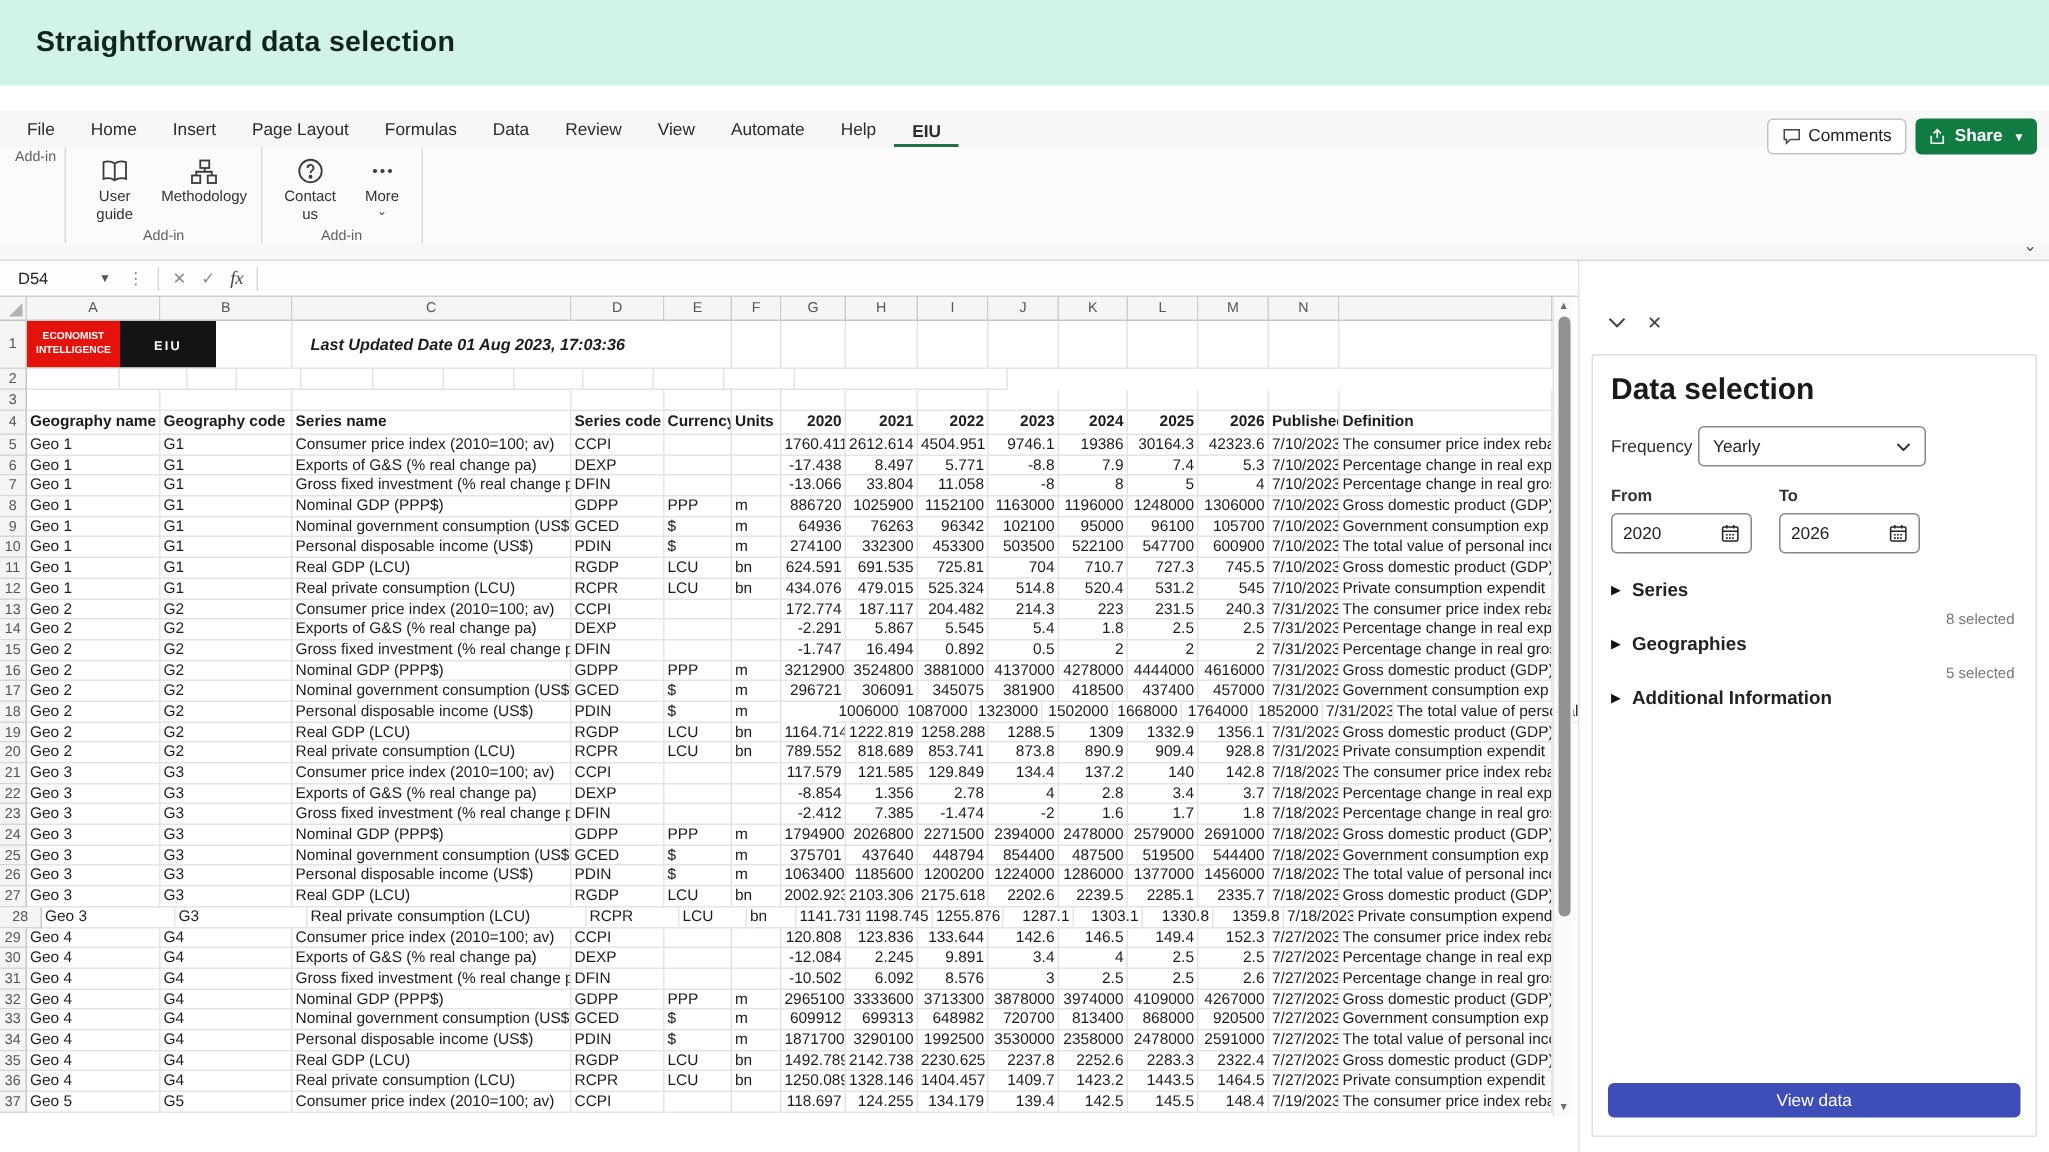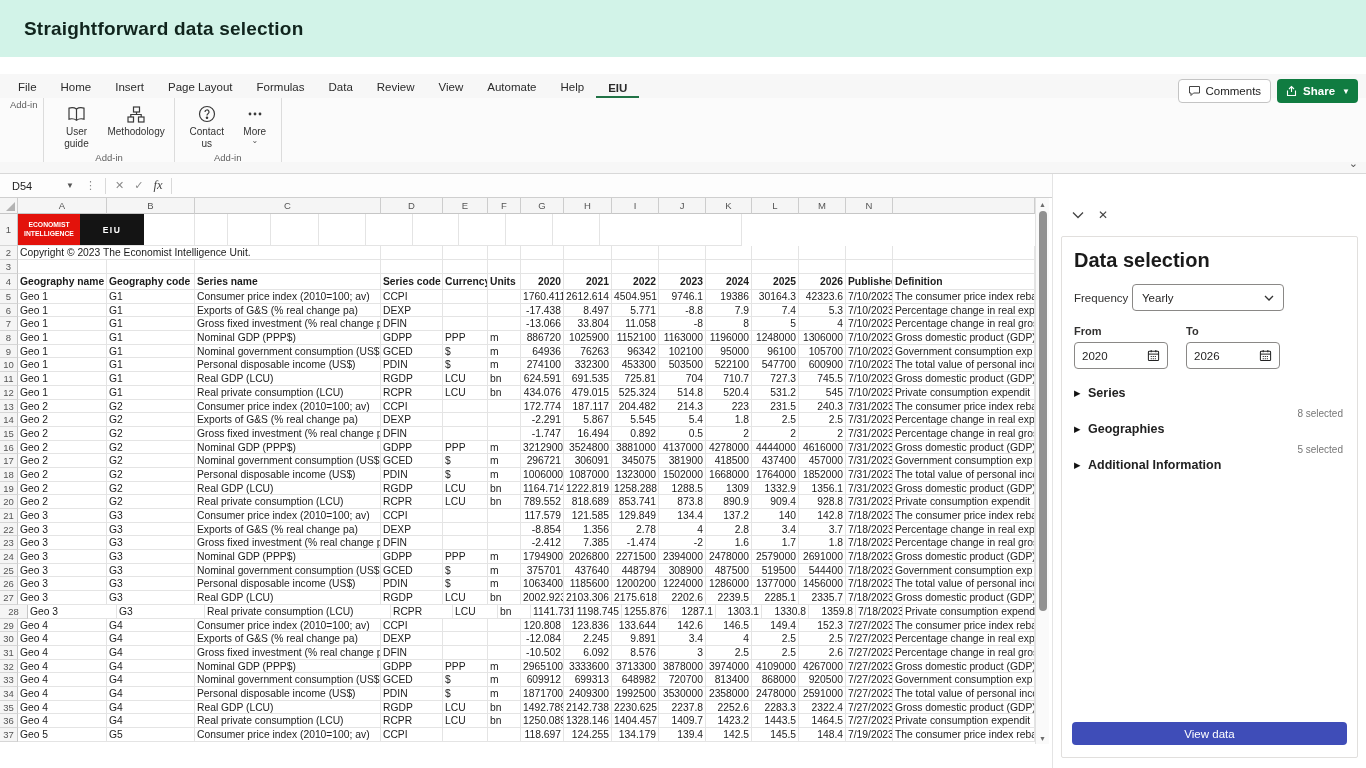--- a/index.html
+++ b/index.html
@@ -244,34 +244,34 @@
       <div class="cell gutter" style="width: 18px;">1</div>
       <div class="cell " style="width: 177px; padding: 0px;">
         <div class="logo">
           <div class="red">
             <span>ECONOMIST</span>
             <span>INTELLIGENCE</span>
           </div>
           <div class="blk">EIU</div>
         </div>
       </div>
+      <div class="cell lastupd ovf" style="width: 293px;">Last Updated Date 01 Aug 2023, 17:03:36</div>
       <div class="cell " style="width: 33px;"></div>
       <div class="cell " style="width: 43px;"></div>
       <div class="cell " style="width: 48px;"></div>
       <div class="cell " style="width: 47px;"></div>
       <div class="cell " style="width: 47px;"></div>
       <div class="cell " style="width: 46px;"></div>
       <div class="cell " style="width: 47px;"></div>
       <div class="cell " style="width: 47px;"></div>
       <div class="cell " style="width: 47px;"></div>
       <div class="cell " style="width: 142px;"></div>
     </div>
     <div class="grow" style="height: 14px; line-height: 14px;">
       <div class="cell gutter" style="width: 18px;">2</div>
-      <div class="cell ovf" style="width: 363px;">Copyright © 2023 The Economist Intelligence Unit.</div>
       <div class="cell " style="width: 62px;"></div>
       <div class="cell " style="width: 45px;"></div>
       <div class="cell " style="width: 33px;"></div>
       <div class="cell " style="width: 43px;"></div>
       <div class="cell " style="width: 48px;"></div>
       <div class="cell " style="width: 47px;"></div>
       <div class="cell " style="width: 47px;"></div>
       <div class="cell " style="width: 46px;"></div>
       <div class="cell " style="width: 47px;"></div>
       <div class="cell " style="width: 47px;"></div>
@@ -549,21 +549,21 @@
       <div class="cell " style="width: 142px;">Government consumption exp</div>
     </div>
     <div class="grow" style="height: 13.7px; line-height: 13.7px;">
       <div class="cell gutter" style="width: 18px;">18</div>
       <div class="cell " style="width: 89px;">Geo 2</div>
       <div class="cell " style="width: 88px;">G2</div>
       <div class="cell " style="width: 186px;">Personal disposable income (US$)</div>
       <div class="cell " style="width: 62px;">PDIN</div>
       <div class="cell " style="width: 45px;">$</div>
       <div class="cell " style="width: 33px;">m</div>
-      <div class="cell num" style="width: 43px;">1006000</div>
+      <div class="cell num" style="width: 43px; margin-left: 36px;">1006000</div>
       <div class="cell num" style="width: 48px;">1087000</div>
       <div class="cell num" style="width: 47px;">1323000</div>
       <div class="cell num" style="width: 47px;">1502000</div>
       <div class="cell num" style="width: 46px;">1668000</div>
       <div class="cell num" style="width: 47px;">1764000</div>
       <div class="cell num" style="width: 47px;">1852000</div>
       <div class="cell num" style="width: 47px;">7/31/2023</div>
       <div class="cell " style="width: 142px;">The total value of personal inco</div>
     </div>
     <div class="grow" style="height: 13.7px; line-height: 13.7px;">
@@ -678,21 +678,21 @@
       <div class="cell gutter" style="width: 18px;">25</div>
       <div class="cell " style="width: 89px;">Geo 3</div>
       <div class="cell " style="width: 88px;">G3</div>
       <div class="cell " style="width: 186px;">Nominal government consumption (US$)</div>
       <div class="cell " style="width: 62px;">GCED</div>
       <div class="cell " style="width: 45px;">$</div>
       <div class="cell " style="width: 33px;">m</div>
       <div class="cell num" style="width: 43px;">375701</div>
       <div class="cell num" style="width: 48px;">437640</div>
       <div class="cell num" style="width: 47px;">448794</div>
-      <div class="cell num" style="width: 47px;">308900</div>
+      <div class="cell num" style="width: 47px;">854400</div>
       <div class="cell num" style="width: 46px;">487500</div>
       <div class="cell num" style="width: 47px;">519500</div>
       <div class="cell num" style="width: 47px;">544400</div>
       <div class="cell num" style="width: 47px;">7/18/2023</div>
       <div class="cell " style="width: 142px;">Government consumption exp</div>
     </div>
     <div class="grow" style="height: 13.7px; line-height: 13.7px;">
       <div class="cell gutter" style="width: 18px;">26</div>
       <div class="cell " style="width: 89px;">Geo 3</div>
       <div class="cell " style="width: 88px;">G3</div>
@@ -838,21 +838,21 @@
     </div>
     <div class="grow" style="height: 13.7px; line-height: 13.7px;">
       <div class="cell gutter" style="width: 18px;">34</div>
       <div class="cell " style="width: 89px;">Geo 4</div>
       <div class="cell " style="width: 88px;">G4</div>
       <div class="cell " style="width: 186px;">Personal disposable income (US$)</div>
       <div class="cell " style="width: 62px;">PDIN</div>
       <div class="cell " style="width: 45px;">$</div>
       <div class="cell " style="width: 33px;">m</div>
       <div class="cell num" style="width: 43px;">1871700</div>
-      <div class="cell num" style="width: 48px;">2409300</div>
+      <div class="cell num" style="width: 48px;">3290100</div>
       <div class="cell num" style="width: 47px;">1992500</div>
       <div class="cell num" style="width: 47px;">3530000</div>
       <div class="cell num" style="width: 46px;">2358000</div>
       <div class="cell num" style="width: 47px;">2478000</div>
       <div class="cell num" style="width: 47px;">2591000</div>
       <div class="cell num" style="width: 47px;">7/27/2023</div>
       <div class="cell " style="width: 142px;">The total value of personal inco</div>
     </div>
     <div class="grow" style="height: 13.7px; line-height: 13.7px;">
       <div class="cell gutter" style="width: 18px;">35</div>

